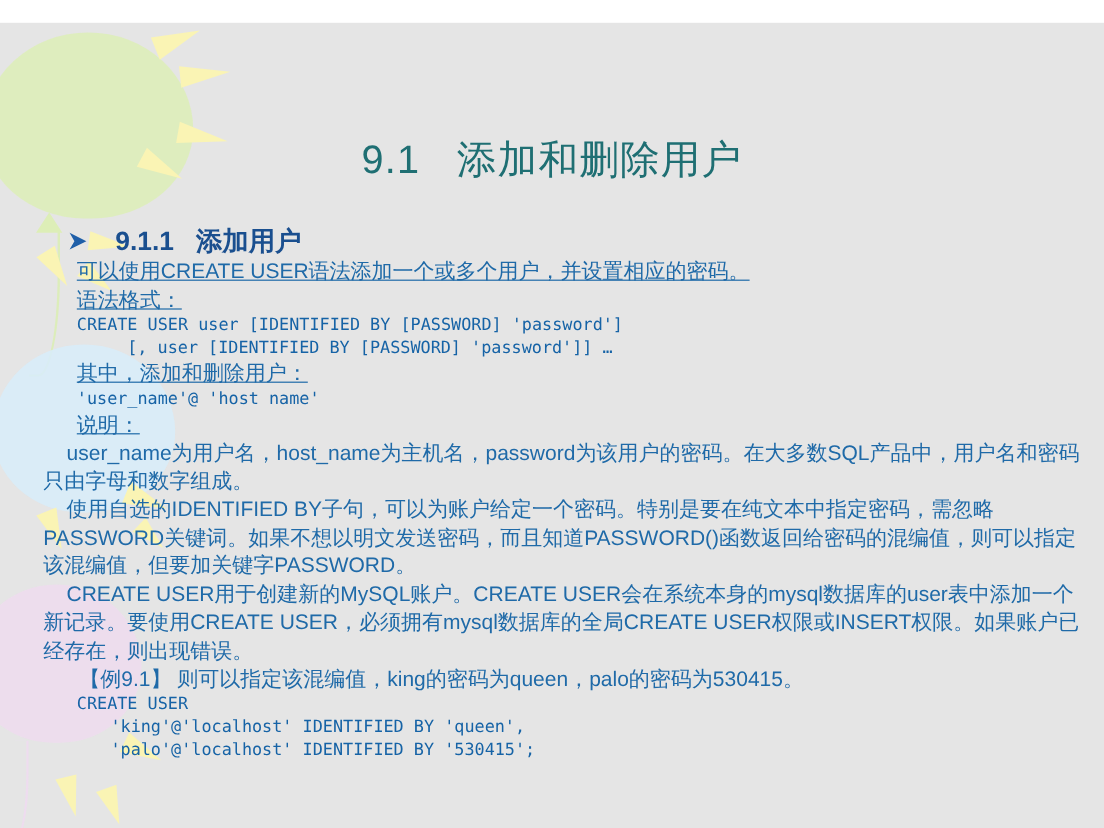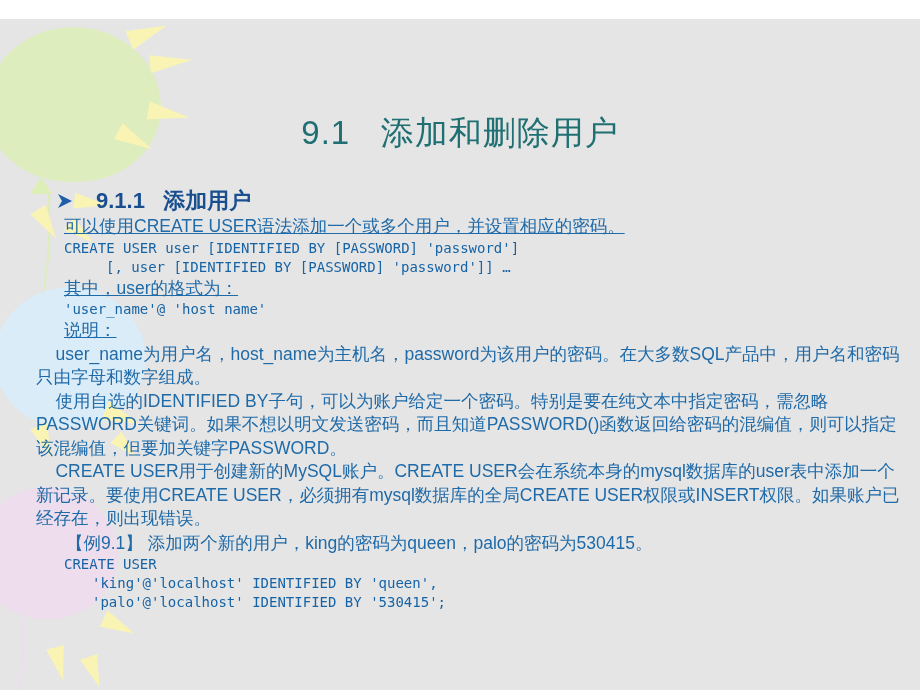--- a/index.html
+++ b/index.html
@@ -220,29 +220,30 @@
       <div class="sec-heading-row">
         <span class="bullet-arrow">
           <svg viewBox="0 0 18 18" width="18" height="18" aria-hidden="true">
             <path d="M2 2 L16 9 L2 16 L6 9 Z" fill="#1f5fa8"></path>
           </svg>
         </span>
         <span class="sec-heading">9.1.1   添加用户</span>
       </div>
 
       <p class="para sub">可以使用CREATE USER语法添加一个或多个用户，并设置相应的密码。</p>
+      <p class="para sub">语法格式：</p>
       <pre class="code">CREATE USER user [IDENTIFIED BY [PASSWORD] 'password']</pre>
       <pre class="code ind3">[, user [IDENTIFIED BY [PASSWORD] 'password']] …</pre>
-      <p class="para sub">其中，user的格式为：</p>
+      <p class="para sub">其中，添加和删除用户：</p>
       <pre class="code">'user_name'@ 'host name'</pre>
       <p class="para sub">说明：</p>
       <p class="para">    user_name为用户名，host_name为主机名，password为该用户的密码。在大多数SQL产品中，用户名和密码只由字母和数字组成。</p>
       <p class="para">    使用自选的IDENTIFIED BY子句，可以为账户给定一个密码。特别是要在纯文本中指定密码，需忽略PASSWORD关键词。如果不想以明文发送密码，而且知道PASSWORD()函数返回给密码的混编值，则可以指定该混编值，但要加关键字PASSWORD。</p>
       <p class="para">    CREATE USER用于创建新的MySQL账户。CREATE USER会在系统本身的mysql数据库的user表中添加一个新记录。要使用CREATE USER，必须拥有mysql数据库的全局CREATE USER权限或INSERT权限。如果账户已经存在，则出现错误。</p>
 
-      <p class="example"><b>【例9.1】</b><span> 添加两个新的用户，king的密码为queen，palo的密码为530415。</span></p>
+      <p class="example"><b>【例9.1】</b><span> 则可以指定该混编值，king的密码为queen，palo的密码为530415。</span></p>
       <pre class="code">CREATE USER</pre>
       <pre class="code ind2">'king'@'localhost' IDENTIFIED BY 'queen',</pre>
       <pre class="code ind2">'palo'@'localhost' IDENTIFIED BY '530415';</pre>
 
     </div>
   </div>
 </div>
 
 </body></html>

